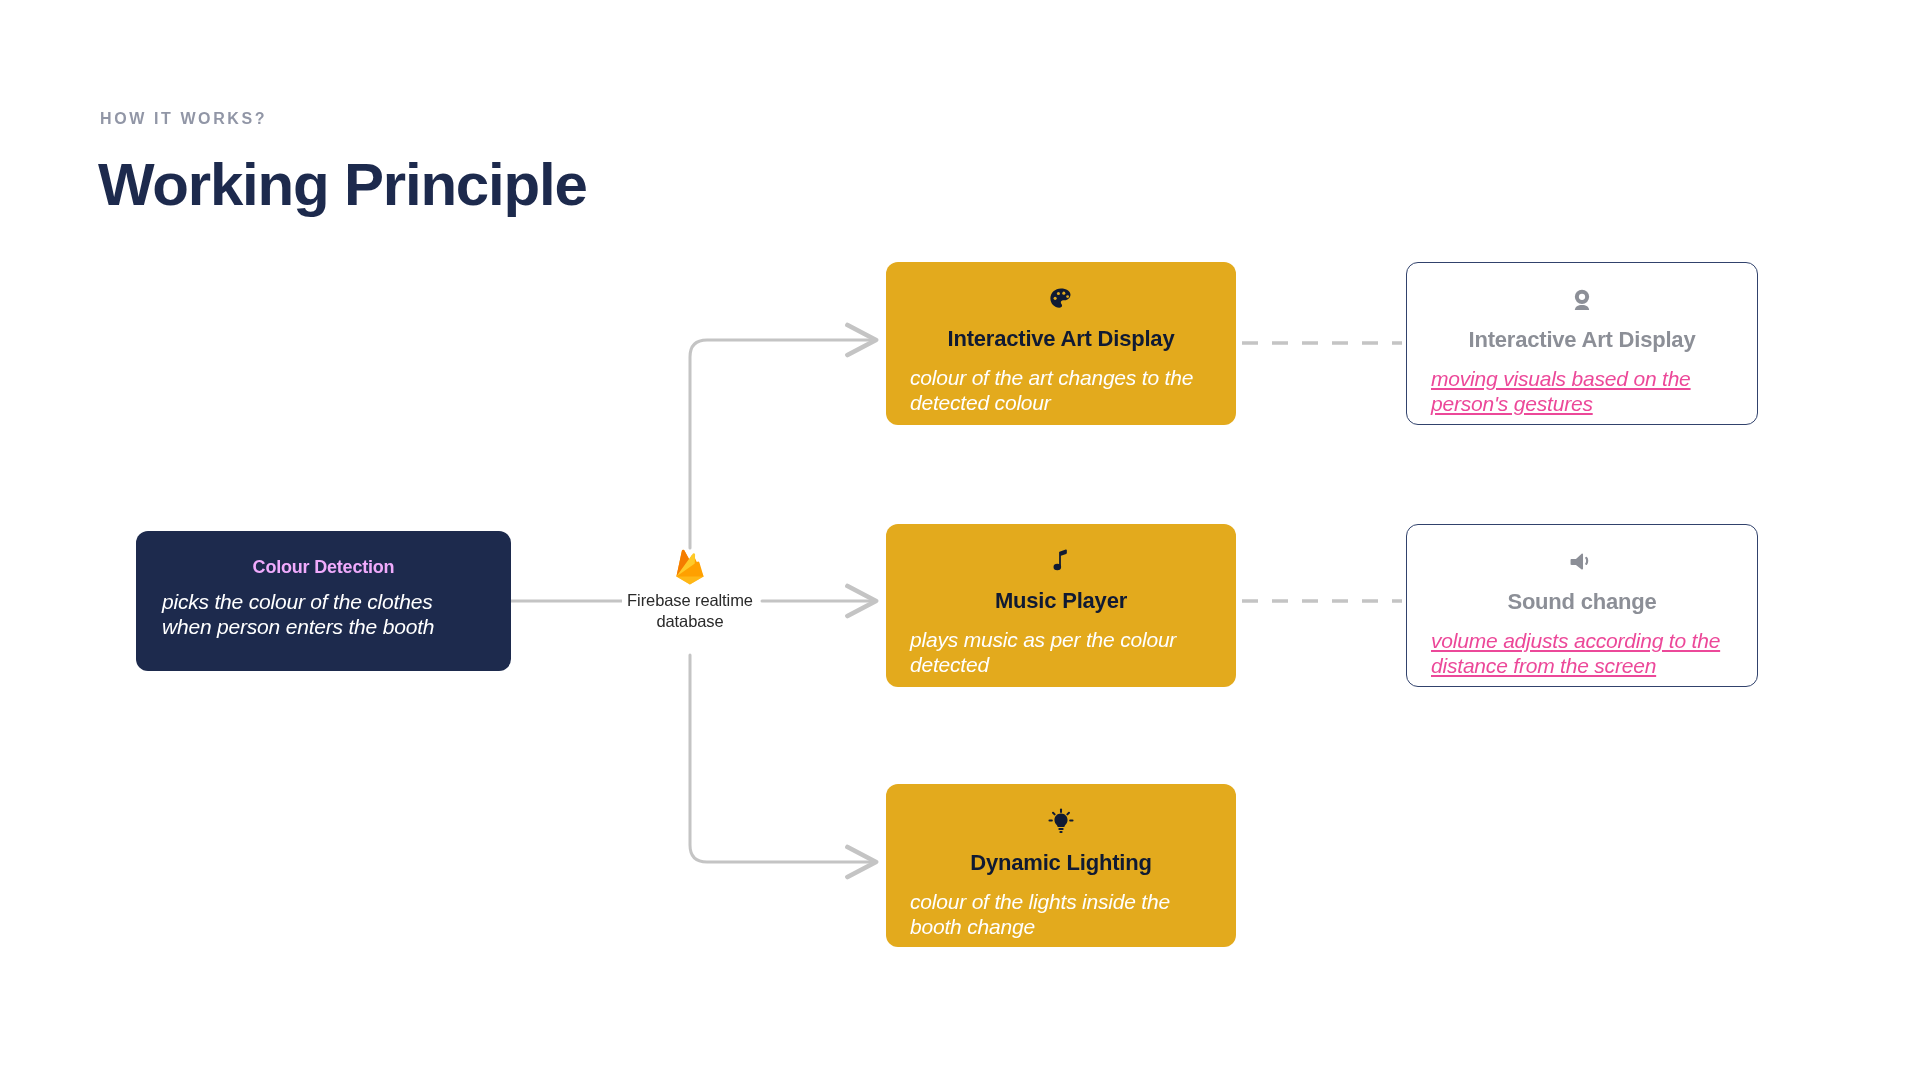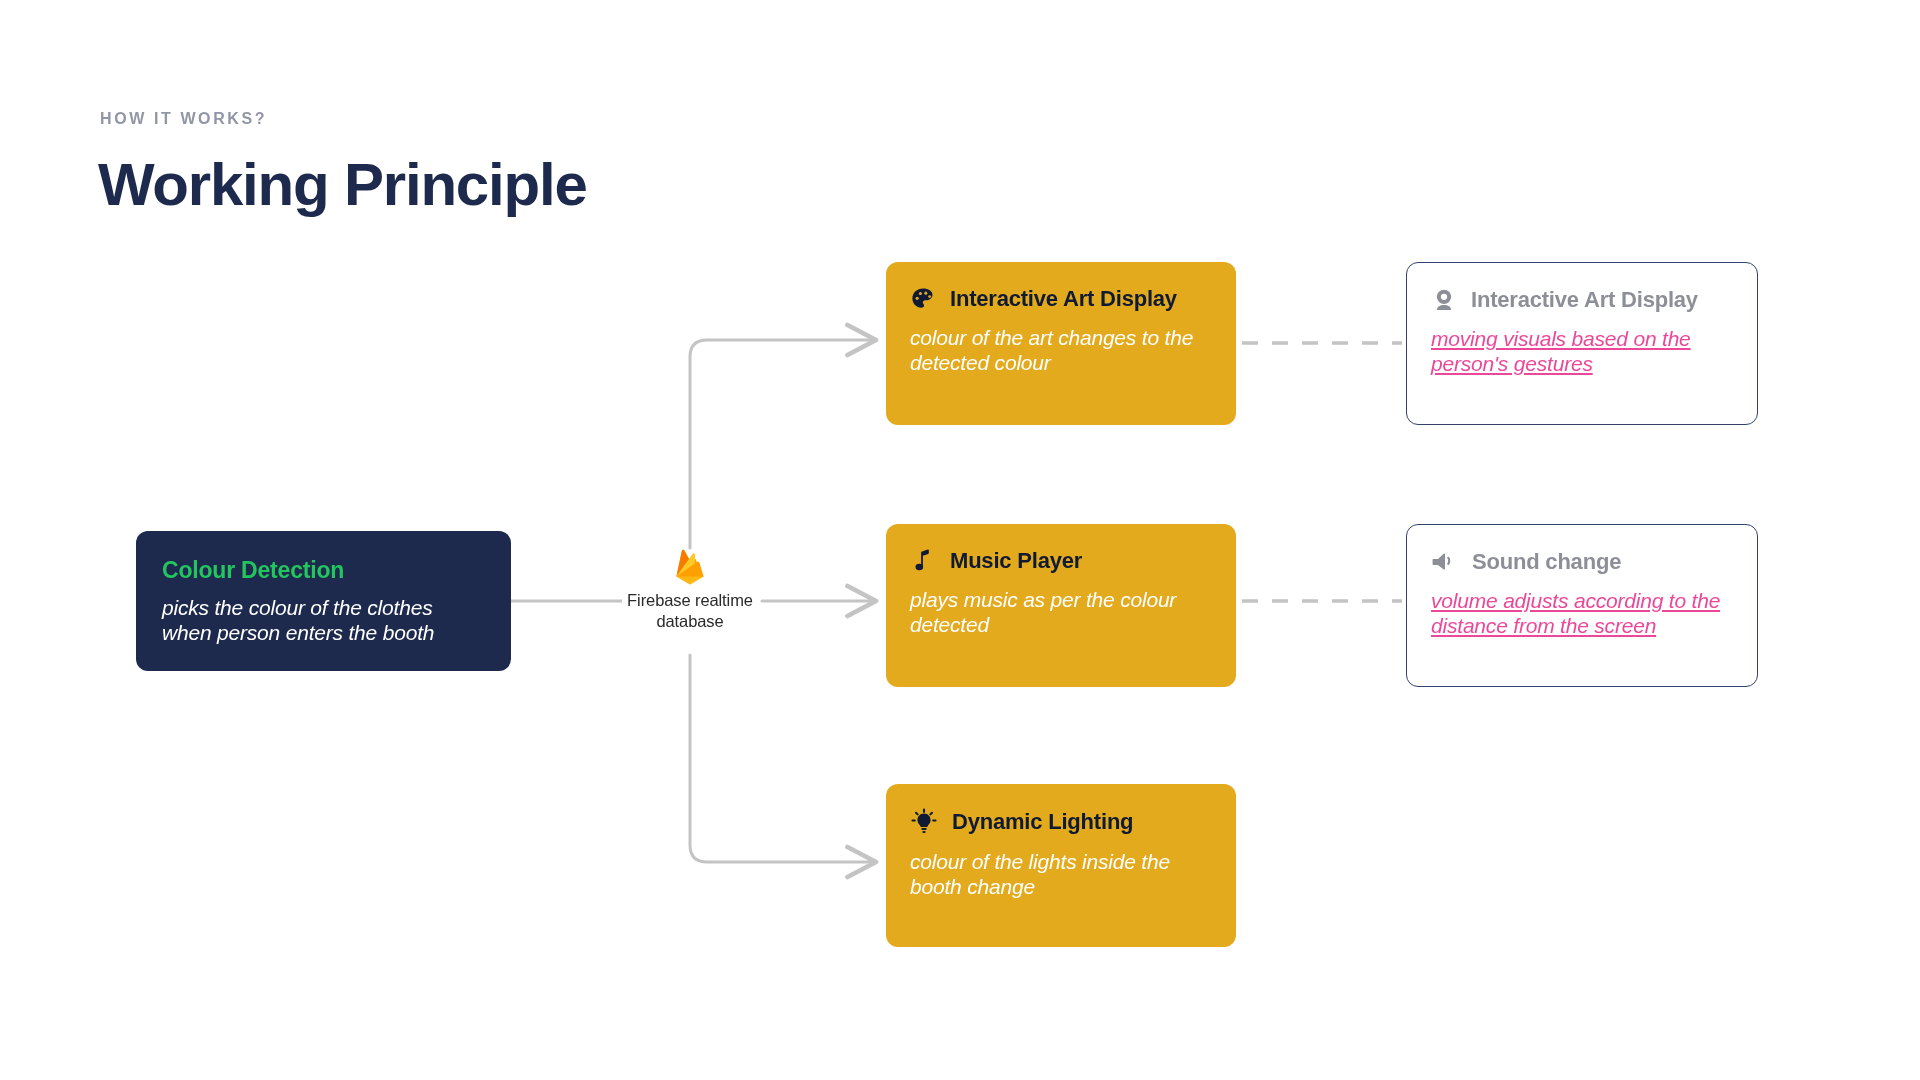--- a/index.html
+++ b/index.html
@@ -50,20 +50,21 @@
 
   
   .card {
     position: absolute;
     border-radius: 12px;
   }
   .card .card-head {
     display: flex;
     align-items: center;
     gap: 14px;
+    flex-direction: column;
   }
   .card .card-title {
     font-size: 22px;
     font-weight: 700;
     letter-spacing: -0.2px;
     white-space: nowrap;
   }
   .card .card-desc {
     font-size: 21px;
     font-style: italic;
@@ -75,22 +76,22 @@
   
   .card-source {
     left: 136px;
     top: 531px;
     width: 375px;
     height: 140px;
     background: #1d2a4d;
     padding: 26px 26px 0 26px;
   }
   .card-source .card-title {
-    color: #22c55e;
-    font-size: 23px;
+    color: #f0abfc;
+    font-size: 18px;
   }
   .card-source .card-desc {
     color: #ffffff;
     margin-top: 12px;
   }
 
   
   .card-action {
     left: 886px;
     width: 350px;

